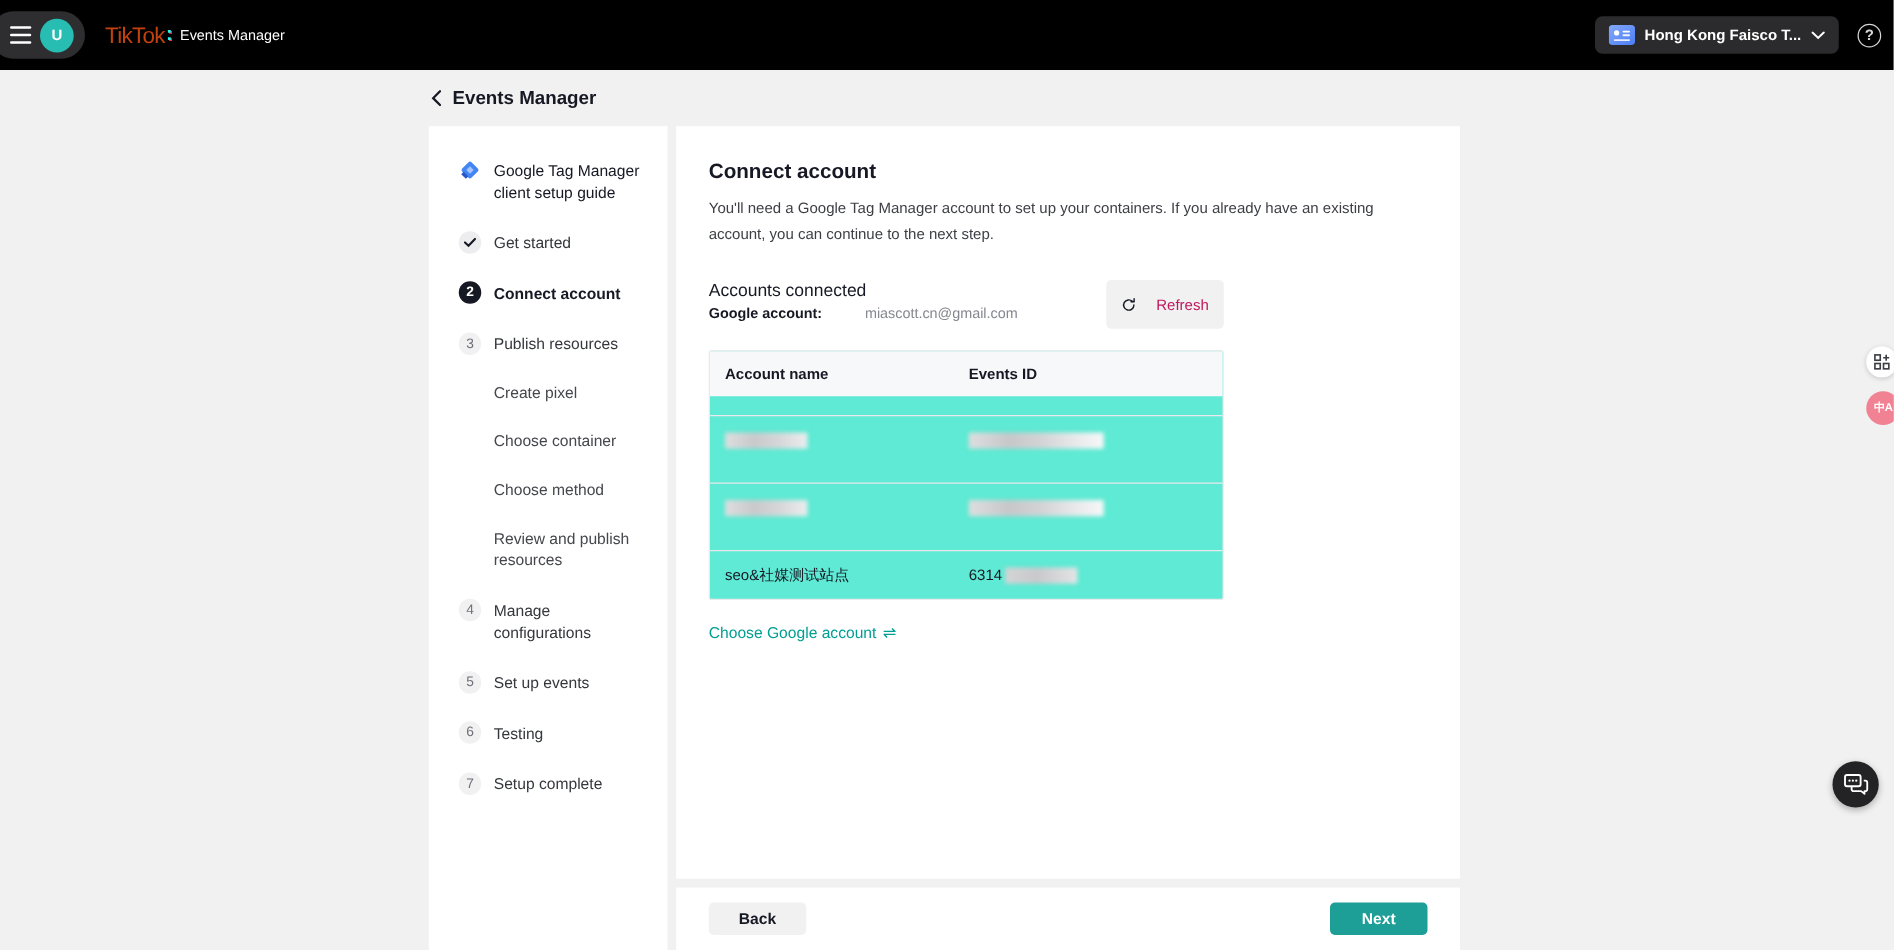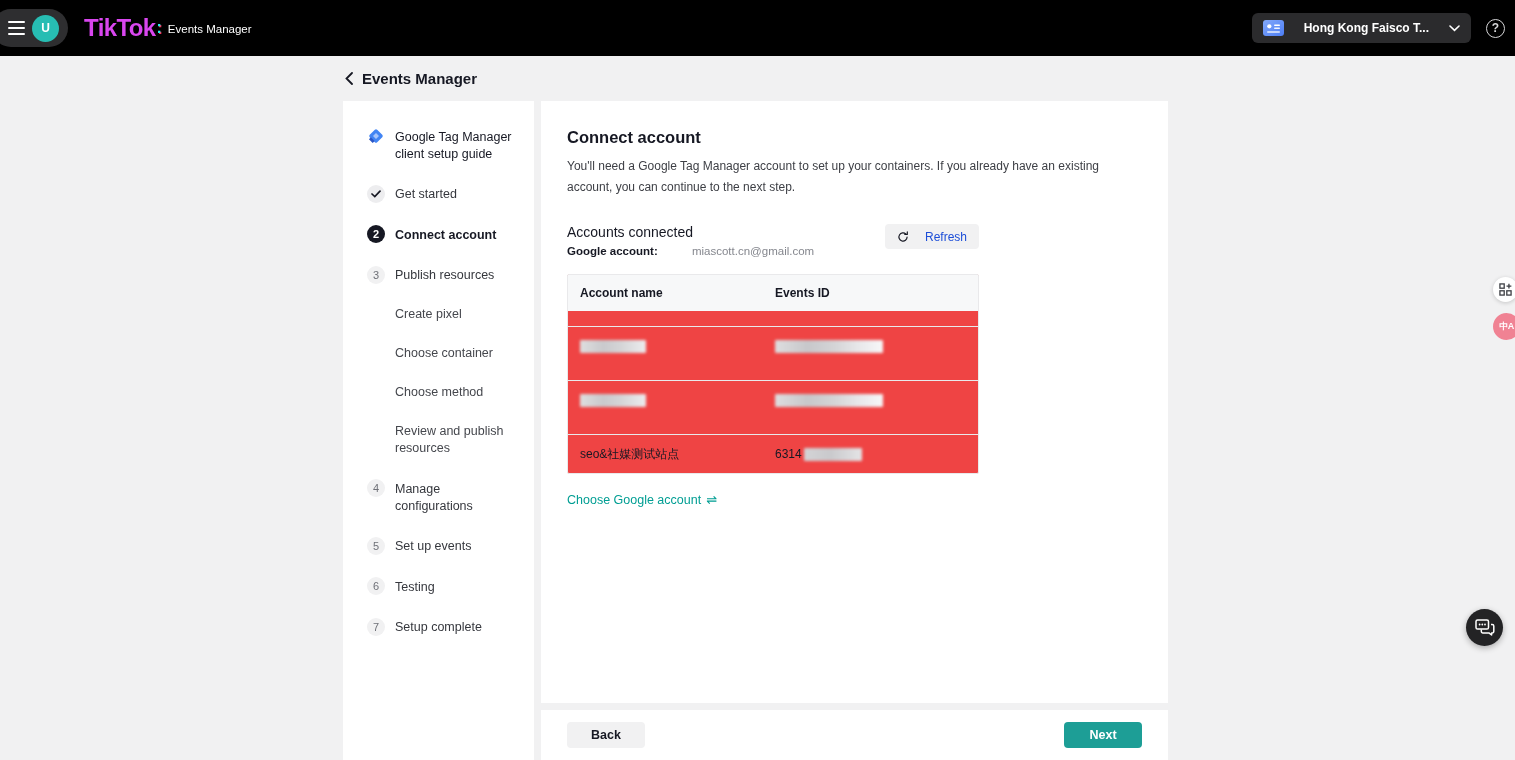--- a/index.html
+++ b/index.html
@@ -23,27 +23,27 @@
     margin-left:-8px; width:76px; height:38px; background:#2e2e30;
     border-radius:19px; display:flex; align-items:center; padding-left:16px; gap:7px;
   }
   .hamburger { display:flex; flex-direction:column; gap:4px; width:17px; }
   .hamburger span { display:block; height:2px; background:#fff; border-radius:1px; }
   .avatar {
     width:27px; height:27px; border-radius:50%; background:#27bdb3; color:#fff;
     font-size:12px; font-weight:700; display:flex; align-items:center; justify-content:center;
   }
   .logo { margin-left:16px; display:flex; align-items:center; }
-  .logo-tiktok { color:#d946ef; font-size:24px; font-weight:700; letter-spacing:-0.6px; }
+  .logo-tiktok { color:#c2410c; font-size:18px; font-weight:400; letter-spacing:-0.6px; }
   .logo-colon { color:#25f4ee; font-size:16px; font-weight:800; margin:0 3px 0 1px; text-shadow:1px 1px 0 #fe2c55; }
   .logo-product { color:#fff; font-size:11.5px; font-weight:500; margin-left:3px; margin-top:2px; }
   .topbar-right { display:flex; align-items:center; gap:15px; padding-right:10px; }
   .account-pill {
     height:30px; background:#2b2b2d; border-radius:6px; display:flex; align-items:center;
-    padding:0 11px; gap:20px;
+    padding:0 11px; gap:8px;
   }
   .account-name { color:#fff; font-size:12px; font-weight:700; white-space:nowrap; }
   .help-btn {
     width:19px; height:19px; border-radius:50%; border:1.6px solid #d6d6d8; color:#d6d6d8;
     display:flex; align-items:center; justify-content:center; font-size:12px; font-weight:700;
     background:transparent;
   }
 
   
   .breadcrumb {
@@ -75,25 +75,25 @@
     background:#fff; padding:27px 26px;
   }
   .main-title { font-size:16.5px; font-weight:700; color:#161823; }
   .main-desc { margin-top:9px; font-size:12px; line-height:21px; color:#3d3f45; max-width:575px; }
   .section-row { margin-top:26px; width:412px; display:flex; justify-content:space-between; align-items:flex-start; }
   .section-title { font-size:14px; font-weight:400; color:#161823; }
   .google-line { margin-top:5px; font-size:11.5px; }
   .google-label { font-weight:700; color:#161823; }
   .google-email { color:#85878e; margin-left:19px;padding-left:12px; }
   .refresh-btn {
-    height:25px; padding:0 12px; background:#f1f1f2; border:none; border-radius:4px;
-    font-size:12px; color:#1d4ed8; display:flex; align-items:center; gap:16px;
+    height:39px; padding:0 12px; background:#f1f1f2; border:none; border-radius:4px;
+    font-size:12px; color:#be185d; display:flex; align-items:center; gap:16px;
     font-family:"Liberation Sans",sans-serif;
   }
-  .table { margin-top:17px; width:412px; border:1px solid #e9e9eb; border-radius:2px; font-size:12px; background:#ef4444; }
+  .table { margin-top:17px; width:412px; border:1px solid #e9e9eb; border-radius:2px; font-size:12px; background:#5eead4; }
   .thead { display:flex; align-items:center; height:36px; background:#f7f8f9; font-weight:700; color:#161823; }
   .tcell-name { width:207px; padding-left:12px; }
   .tcell-id { flex:1; display:flex; align-items:center; }
   .trow { display:flex; align-items:center; height:39px; border-top:1px solid #e9e9eb;margin-top:15px; }
   .redact { height:13px; border-radius:1px; filter:blur(1.6px); }
   .redact-name { width:66px; background:linear-gradient(90deg,#dededf 0%,#c9c9cc 35%,#d6d6d8 65%,#ececee 100%); }
   .redact-id { width:108px; background:linear-gradient(90deg,#dededf 0%,#c7c7ca 30%,#d4d4d6 55%,#e8e8ea 78%,#f7f7f8 100%); }
   .redact-id-short { width:58px; margin-left:2px; background:linear-gradient(90deg,#d4d4d6 0%,#c9c9cc 45%,#e4e4e6 100%); }
   .switch-link {
     margin-top:18px; display:flex; align-items:center; gap:5px; width:max-content;

